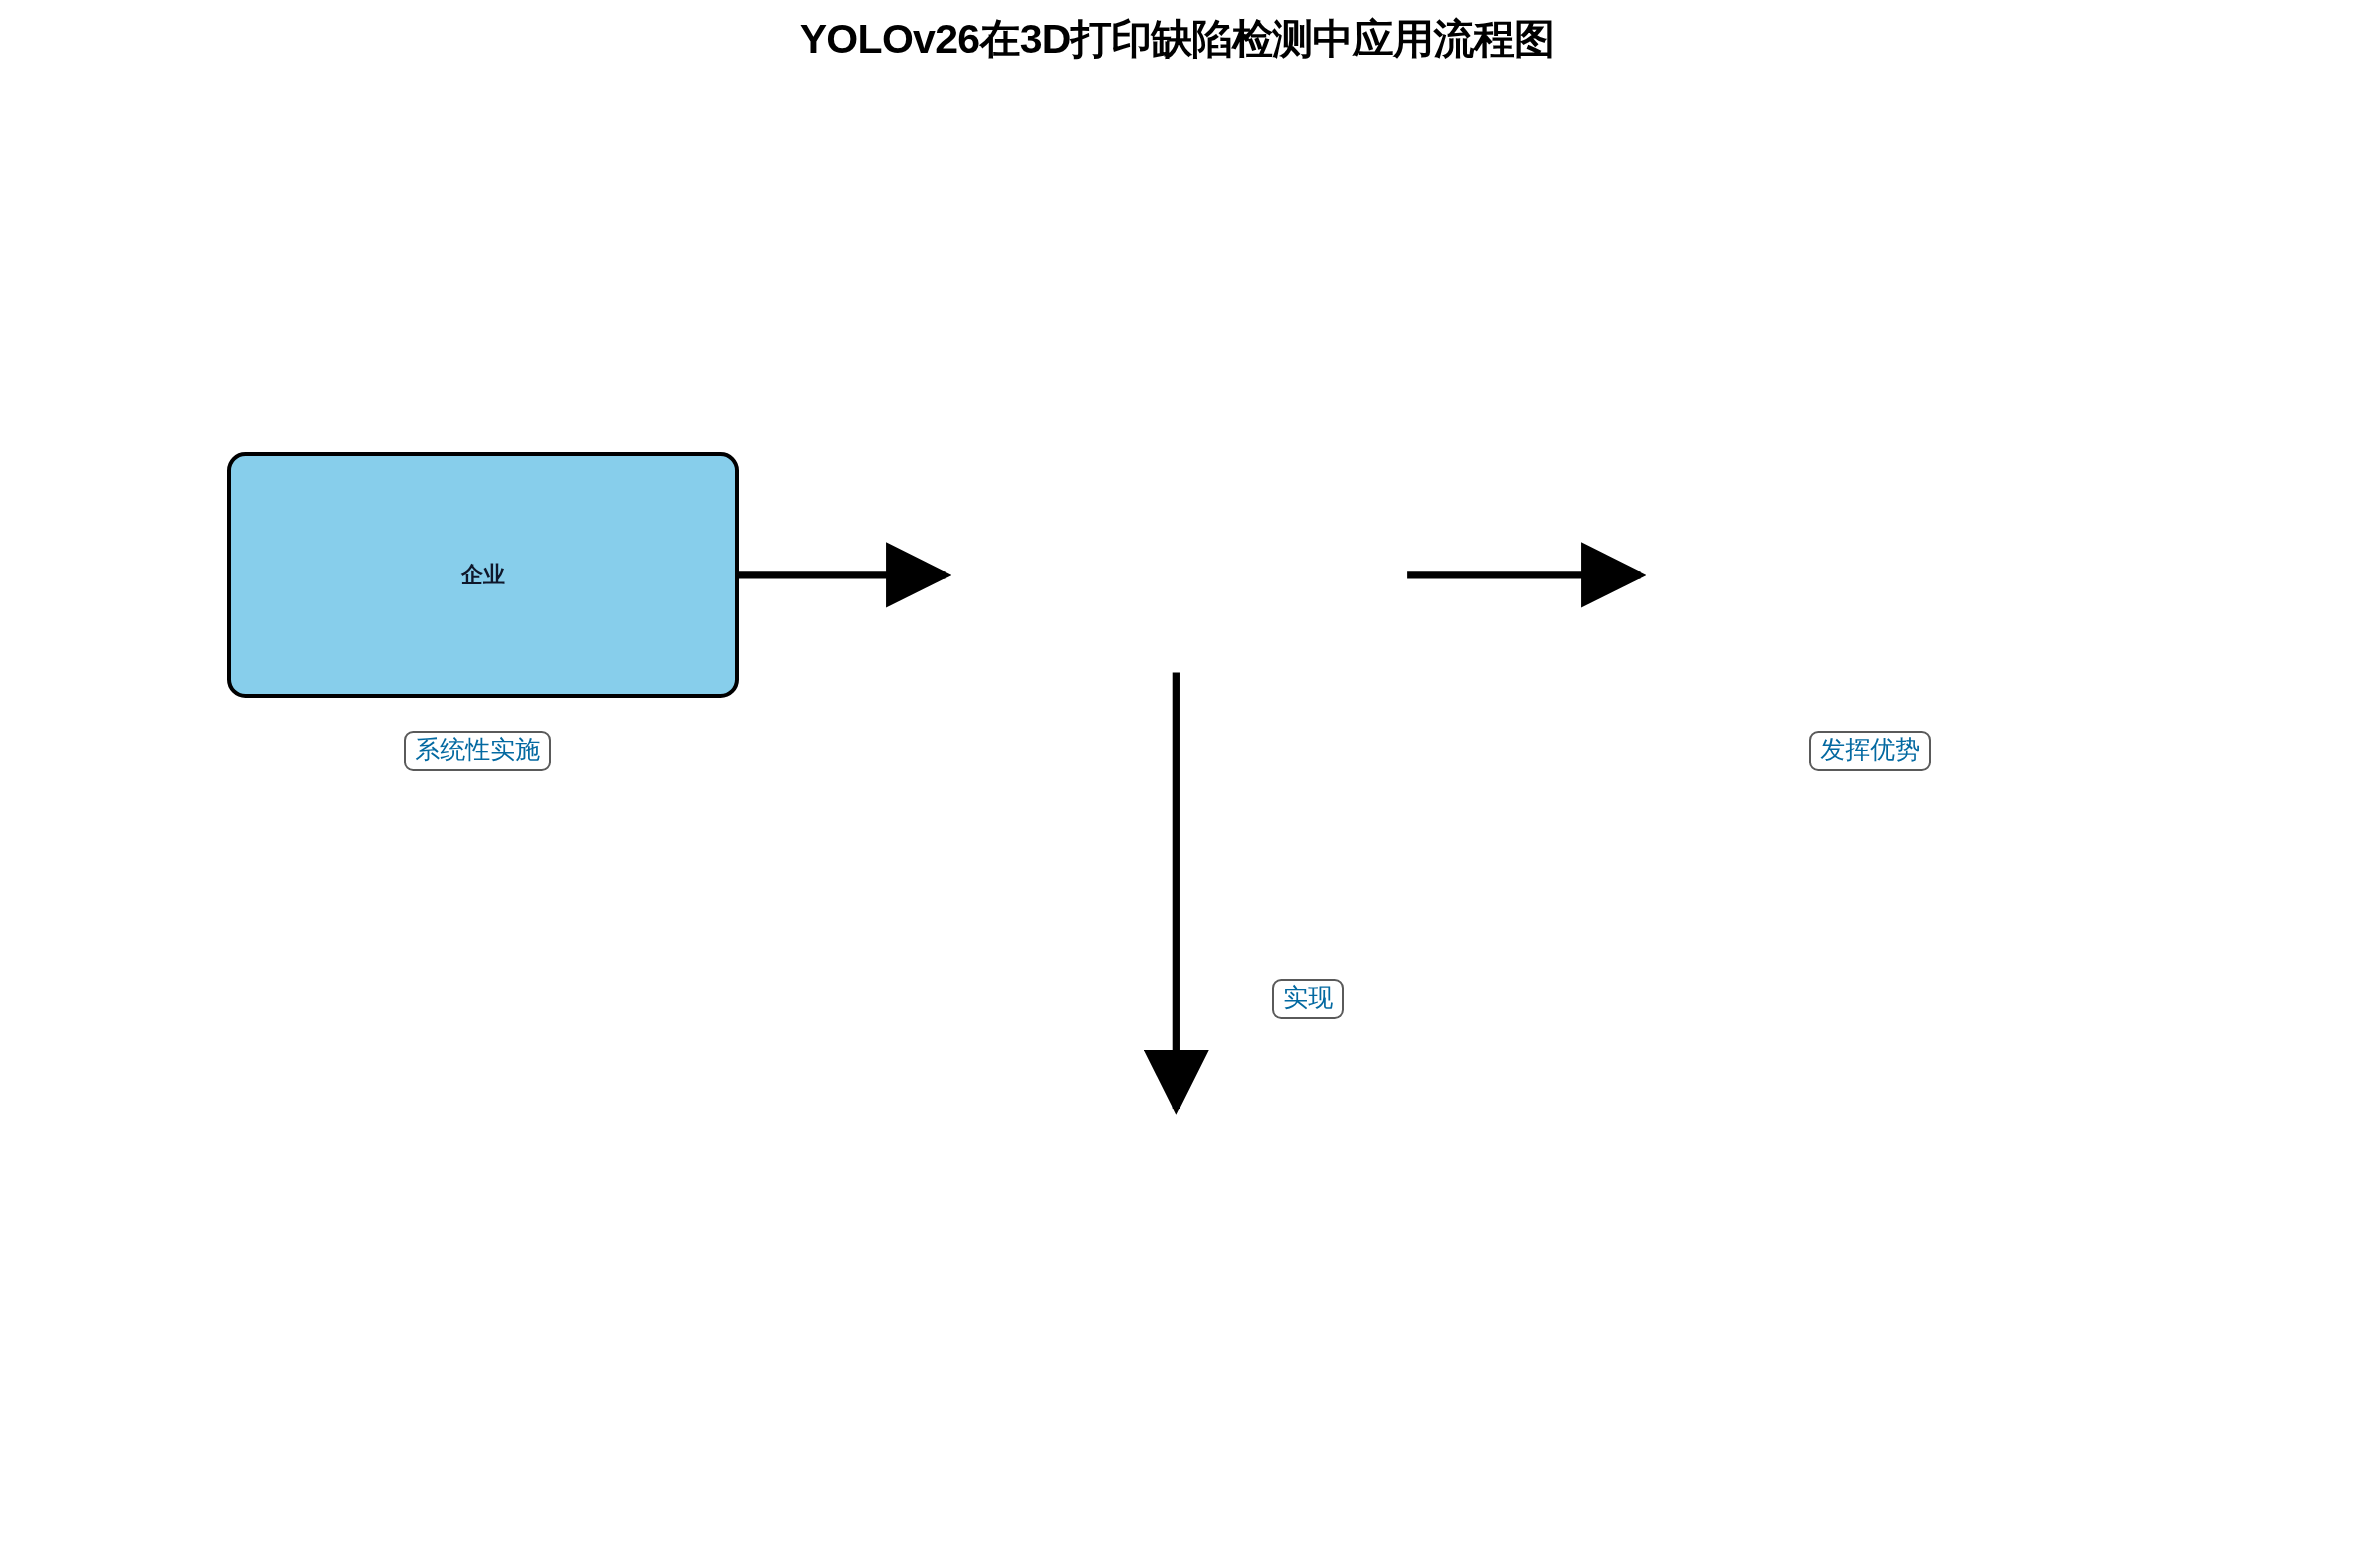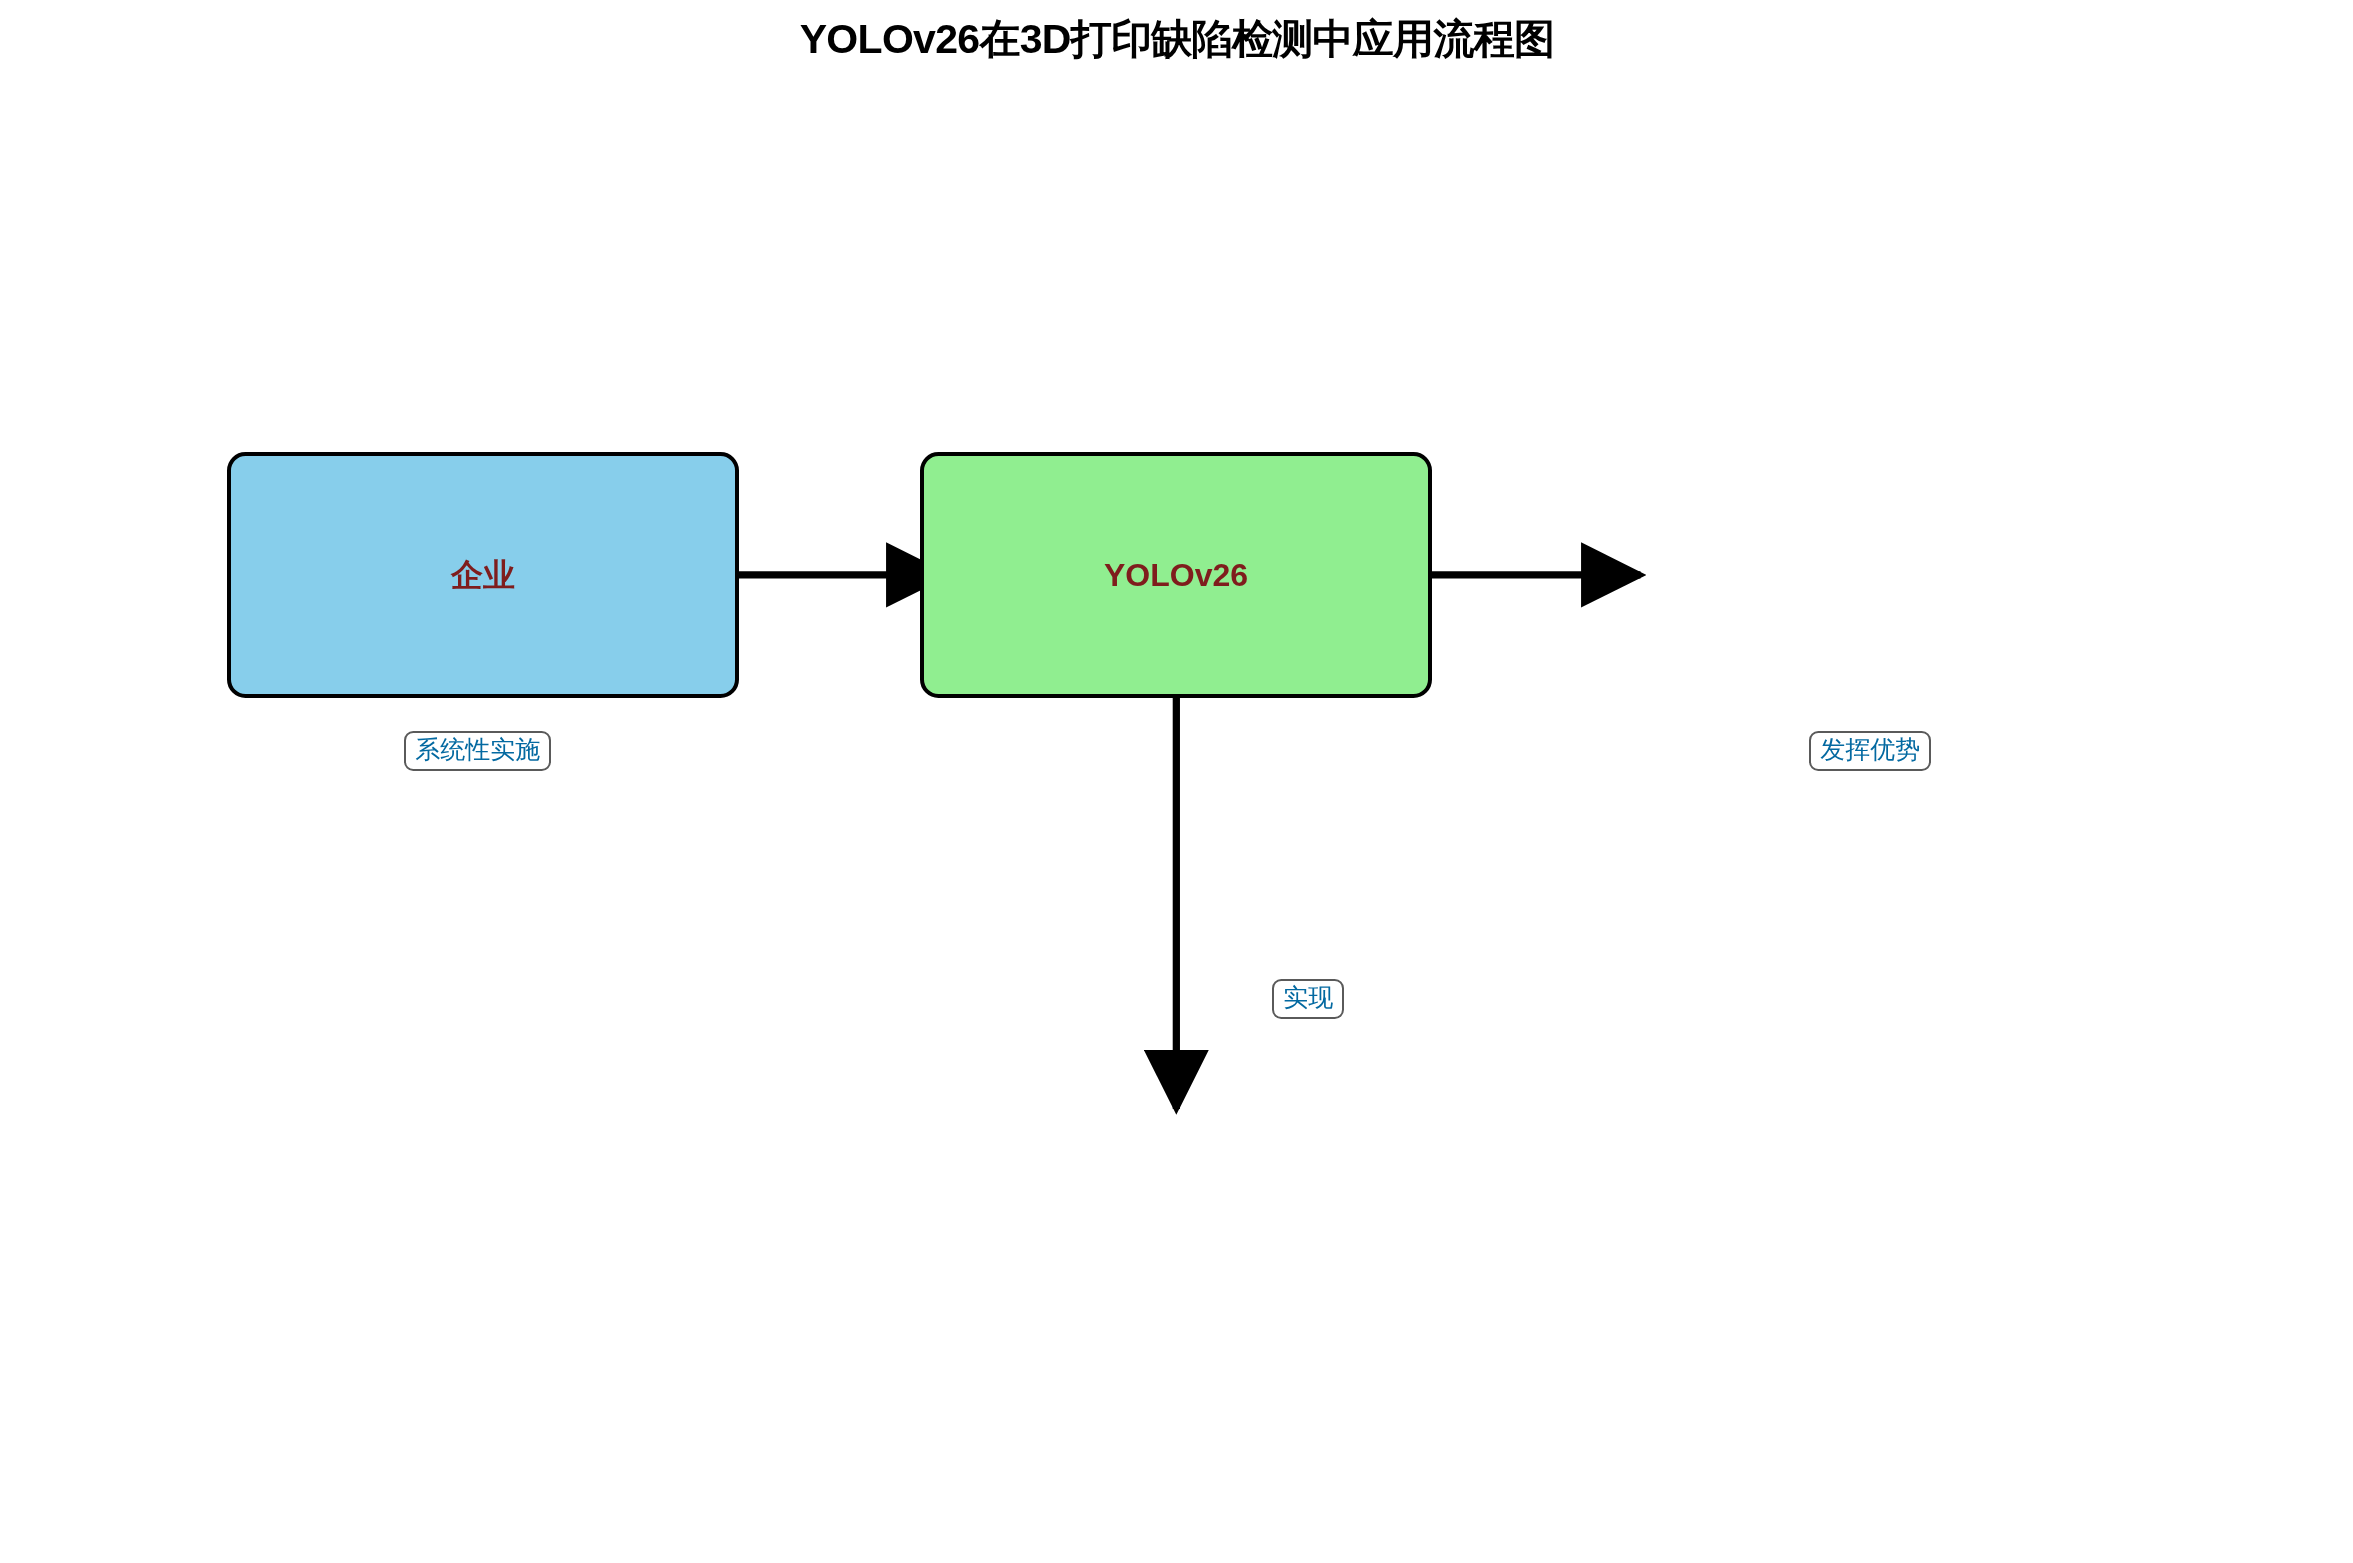--- a/index.html
+++ b/index.html
@@ -33,23 +33,23 @@
     position: absolute;
     box-sizing: border-box;
     border: 4.6px solid #000000;
     border-radius: 18.5px;
     display: flex;
     align-items: center;
     justify-content: center;
     z-index: 3;
   }
   .node-label {
-    font-size: 32px;
+    font-size: 22px;
     font-weight: bold;
-    color: #7f1d1d;
+    color: #0f172a;
     text-align: center;
     line-height: 1.15;
     white-space: nowrap;
   }
   #node-enterprise {
     left: 227px;
     top: 452px;
     width: 512px;
     height: 246px;
     background: #87ceeb;
@@ -119,23 +119,20 @@
 
     <line x1="2134" y1="872" x2="2488" y2="872" stroke="#000000" stroke-width="11" marker-end="url(#arrowhead)"></line>
 
     <line x1="1784" y1="1020" x2="1784" y2="1682" stroke="#000000" stroke-width="11" marker-end="url(#arrowhead)"></line>
   </svg>
 
   <div class="node" id="node-enterprise">
     <span class="node-label">企业</span>
   </div>
 
-  <div class="node" id="node-yolov26">
-    <span class="node-label">YOLOv26</span>
-  </div>
 
 
 
   <div class="edge-label" id="edge-label-systematic">系统性实施</div>
 
   <div class="edge-label" id="edge-label-advantage">发挥优势</div>
 
   <div class="edge-label" id="edge-label-realize">实现</div>
 
 </div>

